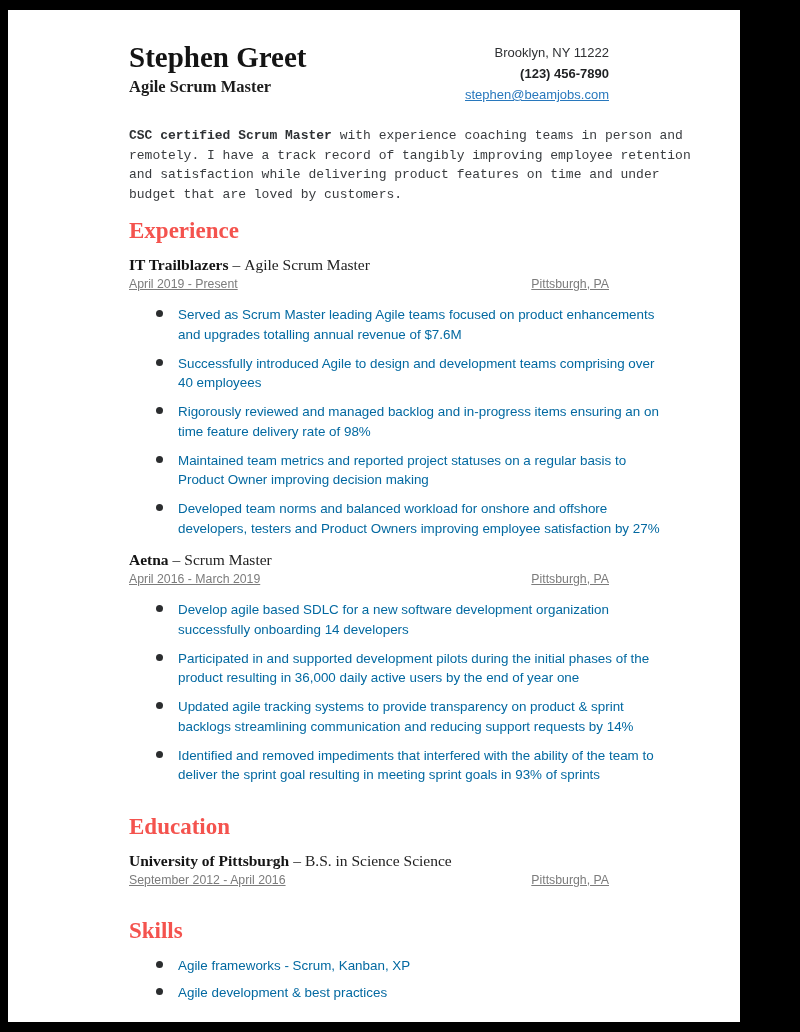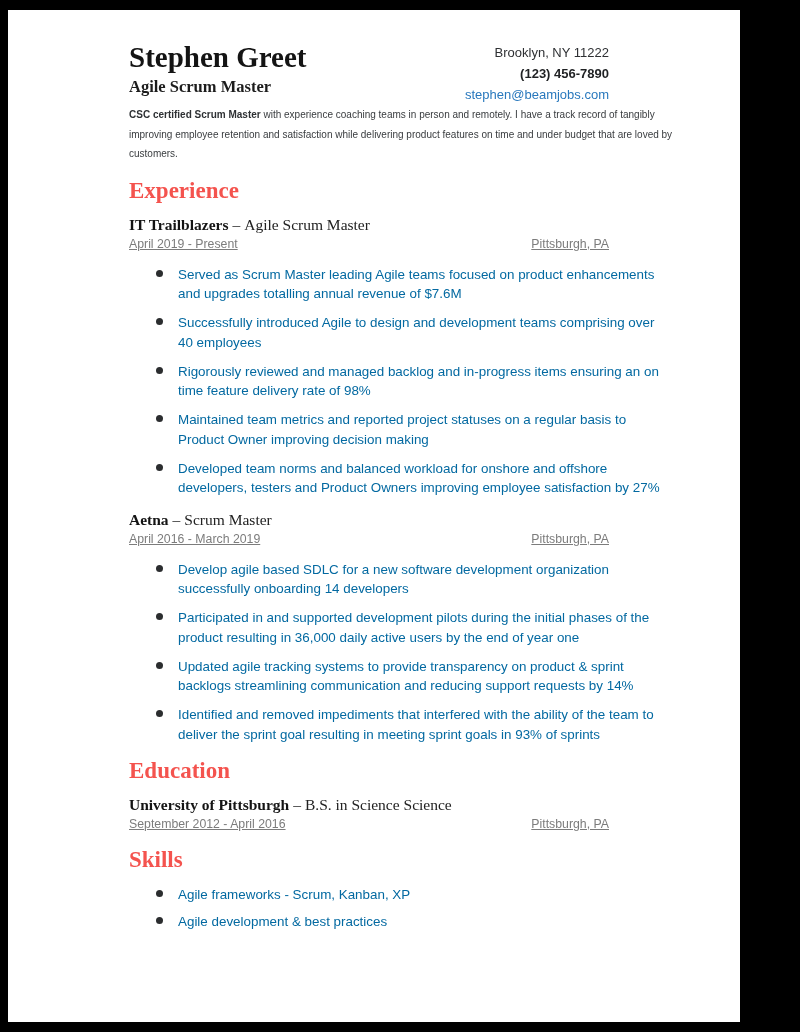--- a/index.html
+++ b/index.html
@@ -26,33 +26,33 @@
     font-family:"Liberation Serif", "DejaVu Serif", serif;
     font-weight:700; font-size:29px; line-height:1.1;
     color:#141414; margin:0;
   }
   .headline {
     font-family:"Liberation Serif", "DejaVu Serif", serif;
     font-weight:700; font-size:16.5px; color:#1c1c1c; margin-top:3px;
   }
   .contact { text-align:right; font-size:13px; line-height:21px; color:#2e3033; }
   .contact .phone { font-weight:700; color:#1f2123; }
-  .email-link { color:#2878bd; cursor:pointer; }
+  .email-link { color:#2878bd; text-decoration:underline; cursor:pointer; }
 
   
-  .summary { font-size:10px; line-height:19.5px; color:#393c3f; width:562px; }
+  .summary { margin-top:21px; font-size:13px; line-height:19.5px; color:#393c3f; width:562px;font-family:Liberation Mono, monospace; }
   .summary .lead { font-weight:700; color:#2e3134; }
 
   
   .section-heading {
     font-family:Liberation Serif, serif;
     font-weight:700; font-size:23px; color:#f4534e;
     margin:15px 0 0 0; line-height:24px;
   }
-  .section-heading.spaced { }
+  .section-heading.spaced { margin-top:30px; }
 
   
   .entry-title {
     margin-top:11px; font-family:"Liberation Serif", "DejaVu Serif", serif;
     font-size:15.5px; color:#222; line-height:21px;
   }
   .entry-title .org { font-weight:700; color:#141414; }
   .entry-title .sep { margin:0 4px; }
   .entry-meta {
     display:flex; justify-content:space-between;

